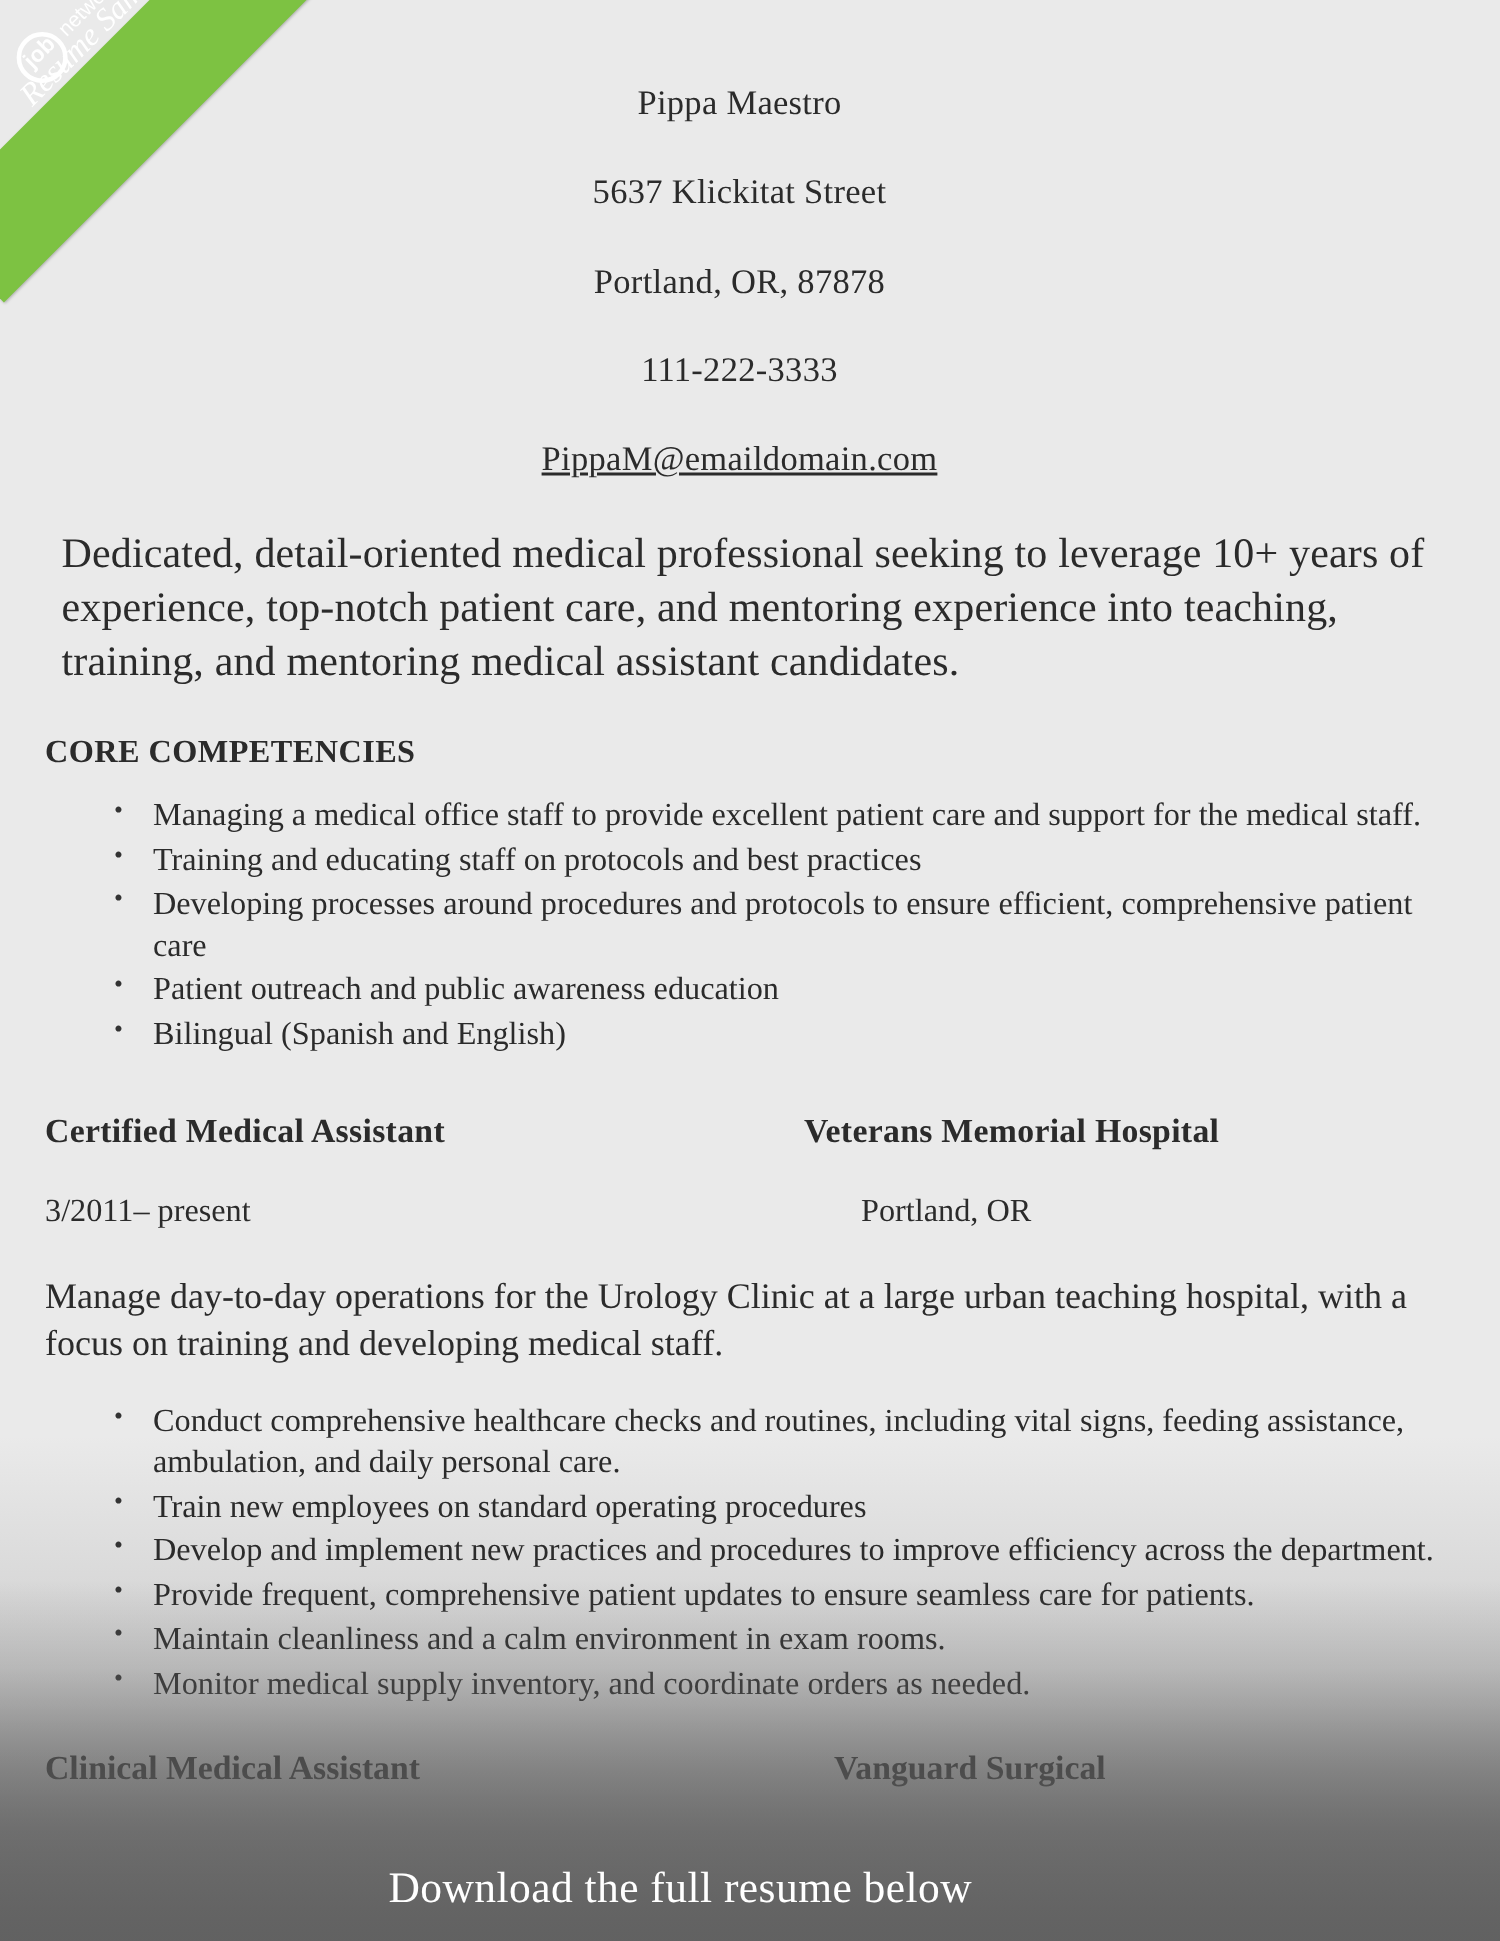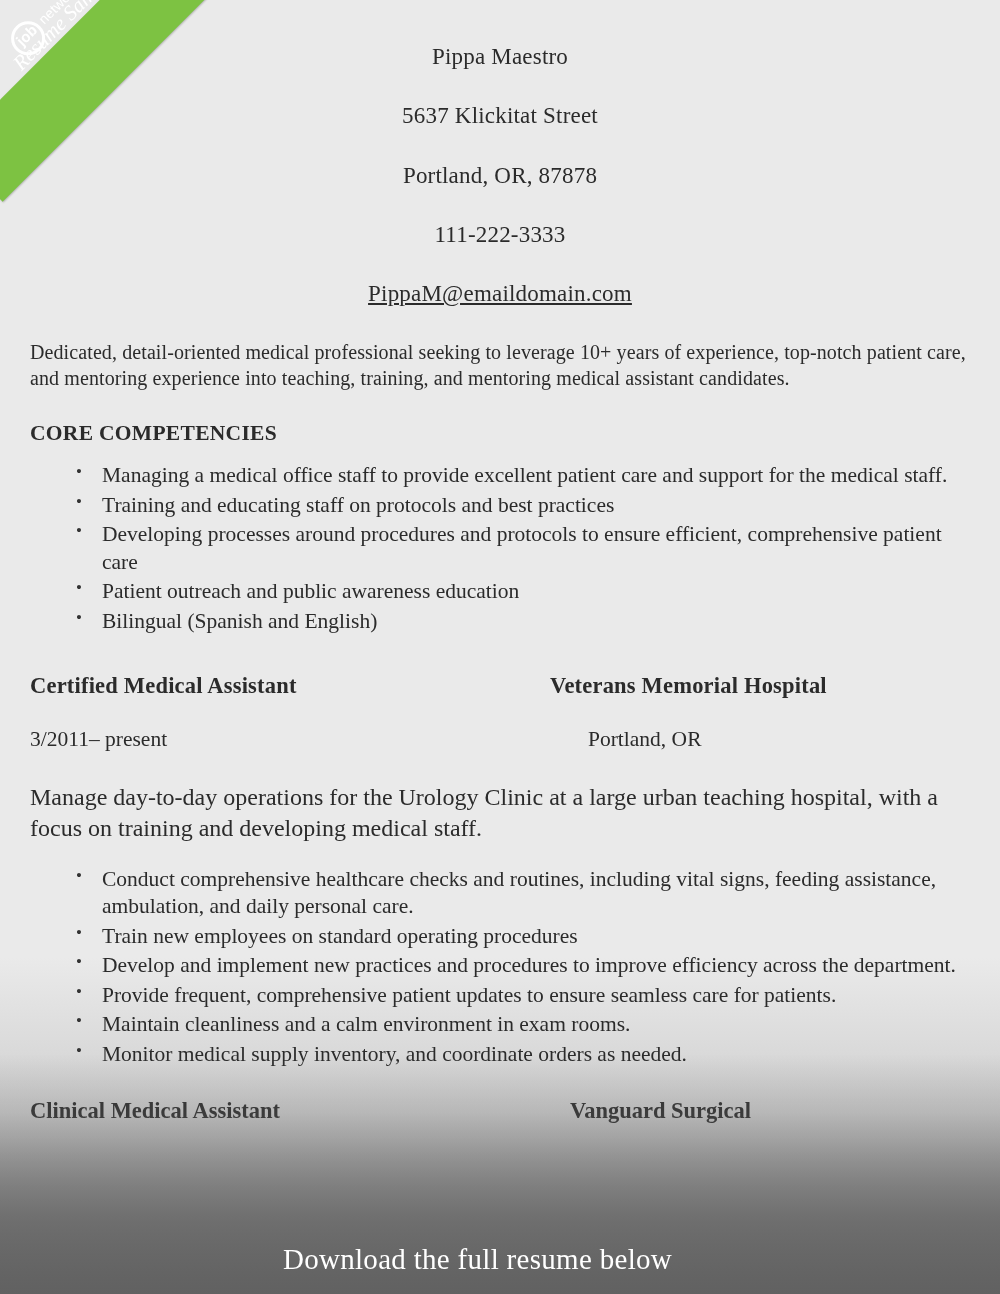--- a/index.html
+++ b/index.html
@@ -17,23 +17,23 @@
   .page {
     position: relative;
     width: 1000px;
     height: 1294px;
     background: linear-gradient(to bottom, #eaeaea 0%, #eaeaea 74%, #cfcfcf 86%, #8e8e8e 94%, #6f6f6f 100%);
     overflow: hidden;
   }
   .resume {
     position: absolute;
     left: 0;
-    top: 0;
-    width: 1000px;
-    padding: 30px 30px 0 30px;
+    top: 12px;
+    width: 1000px;
+    padding: 30px 44px 0 30px;
     box-sizing: border-box;
   }
 
   
   .header {
     text-align: center;
   }
   .header .line {
     font-size: 23px;
     letter-spacing: 0.2px;
@@ -42,23 +42,23 @@
   }
   .header .name {
     margin-top: 14px;
   }
   .header .email {
     text-decoration: underline;
   }
 
   
   .summary {
-    font-size: 20px;
+    font-size: 28px;
     line-height: 1.27;
-    margin: 8px 0 0 0;
+    margin: 8px 0 0 11px;
     letter-spacing: 0.1px;
   }
   h2.section {
     font-size: 21.5px;
     font-weight: bold;
     margin: 30px 0 16px 0;
     letter-spacing: 0.3px;
   }
   ul.bullets {
     margin: 0;
@@ -215,21 +215,20 @@
   .download-cta {
     position: absolute;
     left: 0;
     bottom: 18px;
     width: 907px;
     text-align: center;
     font-family: "Liberation Serif", serif;
     font-size: 29px;
     color: #ffffff;
     letter-spacing: 0.3px;
-    padding-left: 24px;
   }
 </style>
 </head>
 <body>
 
 <div class="page">
 
   <div class="resume">
 
     <div class="header">

